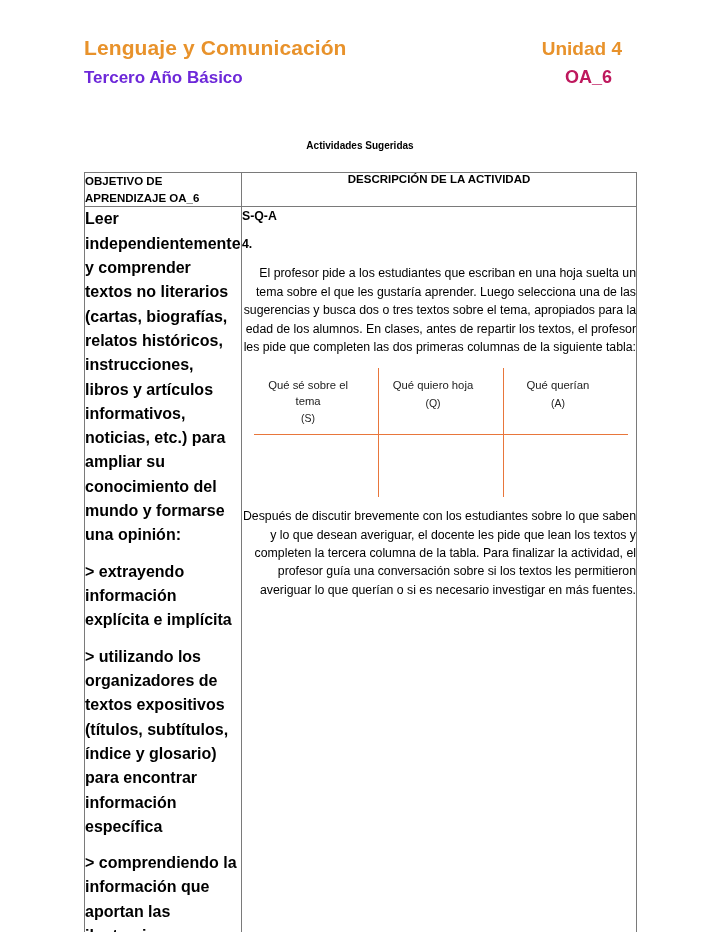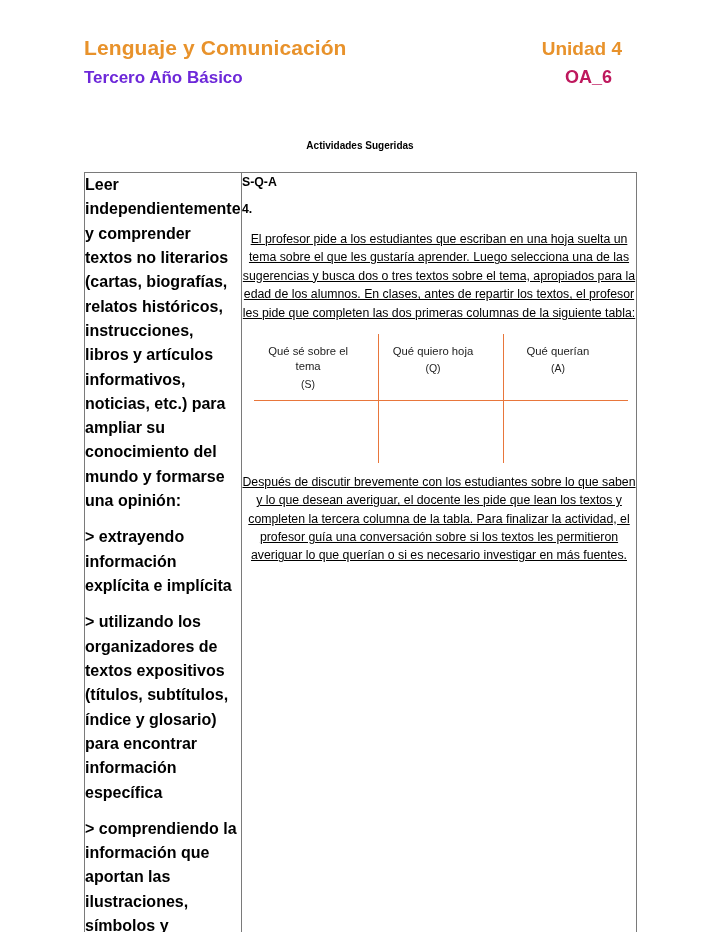--- a/index.html
+++ b/index.html
@@ -125,22 +125,21 @@
   .td-desc .bold-line {
     font-weight: bold;
     margin: 0 0 9px 0;
   }
   .td-desc .num-line {
     font-weight: bold;
     margin: 0 0 11px 0;
   }
   .td-desc p.body {
     margin: 0 0 12px 0;
-    text-align: center;
-    text-decoration: underline;
+    text-align: right;
   }
 
   
   .sqa-wrap {
     margin: 6px 0 10px 0;
     padding: 0 8px 0 12px;
   }
   .sqa-table {
     width: 100%;
     border-collapse: collapse;
@@ -190,20 +189,24 @@
   </div>
 
   <div class="section-heading">Actividades Sugeridas</div>
 
   <table class="main-table">
     <colgroup>
       <col class="col-obj">
       <col class="col-desc">
     </colgroup>
     <tbody>
+      <tr>
+        <th class="th-obj">OBJETIVO DE APRENDIZAJE OA_6</th>
+        <th class="th-desc">DESCRIPCIÓN DE LA ACTIVIDAD</th>
+      </tr>
       <tr>
         <td class="td-obj">
           <p>Leer independientemente y comprender textos no literarios (cartas, biografías, relatos históricos, instrucciones, libros y artículos informativos, noticias, etc.) para ampliar su conocimiento del mundo y formarse una opinión:</p>
           <p>&gt; extrayendo información explícita e implícita</p>
           <p>&gt; utilizando los organizadores de textos expositivos (títulos, subtítulos, índice y glosario) para encontrar información específica</p>
           <p>&gt; comprendiendo la información que aportan las ilustraciones, símbolos y pictogramas a un texto</p>
         </td>
         <td class="td-desc">
           <p class="bold-line">S-Q-A</p>
           <p class="num-line">4.</p>

